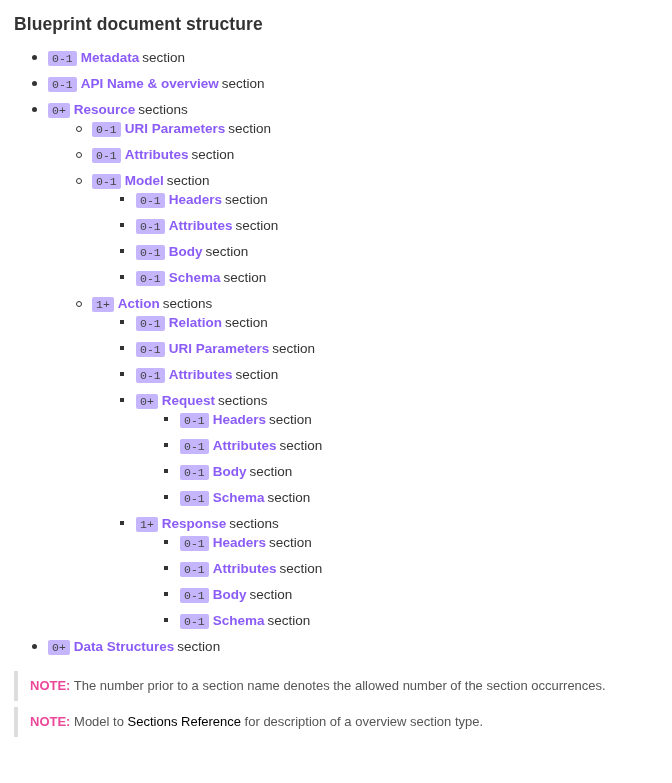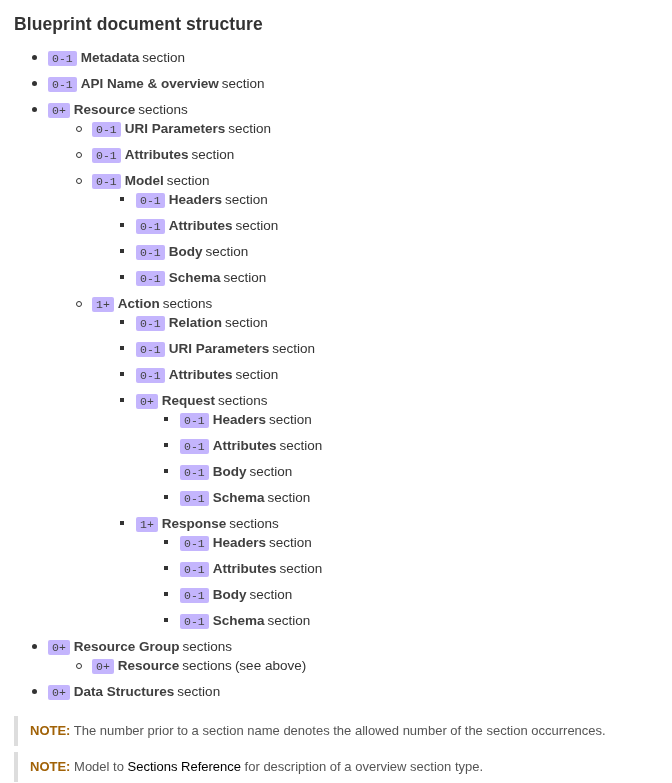--- a/index.html
+++ b/index.html
@@ -78,21 +78,21 @@
     font-family: "Liberation Mono", monospace;
     font-size: 11.5px;
     background: #c4b5fd;
     color: #444444;
     padding: 1px 4px;
     border-radius: 2px;
     border: 0;
     white-space: nowrap;
   }
   a.sec {
-    color: #404040;
+    color: #8b5cf6;
     font-weight: bold;
     text-decoration: none;
     margin-left: 4px;
   }
   span.kind {
     color: #333333;
     margin-left: 3px;
   }
   span.note-ref {
     color: #333333;
@@ -103,21 +103,21 @@
   }
   .note {
     border-left: 4px solid #dddddd;
     padding: 6px 0 6px 12px;
     margin: 0 0 6px 0;
     color: #555555;
     font-size: 13px;
     line-height: 18px;
   }
   .note b {
-    color: #a16207;
+    color: #ec4899;
     font-weight: bold;
   }
   .note a {
     color: #000000;
     text-decoration: none;
   }
   .scrollbar {
     position: absolute;
     top: 0;
     right: 0;
@@ -156,23 +156,20 @@
                     <li class="b-square"><code class="count">0-1</code><a class="sec" href="#">Schema</a><span class="kind">section</span></li>
                   </ul></li>
                 <li class="b-square"><code class="count">1+</code><a class="sec" href="#">Response</a><span class="kind">sections</span><ul class="lvl4">
                     <li class="b-square"><code class="count">0-1</code><a class="sec" href="#">Headers</a><span class="kind">section</span></li>
                     <li class="b-square"><code class="count">0-1</code><a class="sec" href="#">Attributes</a><span class="kind">section</span></li>
                     <li class="b-square"><code class="count">0-1</code><a class="sec" href="#">Body</a><span class="kind">section</span></li>
                     <li class="b-square"><code class="count">0-1</code><a class="sec" href="#">Schema</a><span class="kind">section</span></li>
                   </ul></li>
               </ul></li>
           </ul></li>
-        <li class="b-disc"><code class="count">0+</code><a class="sec" href="#">Resource Group</a><span class="kind">sections</span><ul class="lvl2">
-            <li class="b-circle"><code class="count">0+</code><a class="sec" href="#">Resource</a><span class="kind">sections</span><span class="note-ref">(see above)</span></li>
-          </ul></li>
         <li class="b-disc"><code class="count">0+</code><a class="sec" href="#">Data Structures</a><span class="kind">section</span></li>
       </ul>
     </div>
 
   <div class="notes">
     <div class="note">
       <b>NOTE:</b><span> The number prior to a section name denotes the allowed number of the section occurrences.</span>
     </div>
     <div class="note">
       <b>NOTE:</b><span> Model to </span><a href="#">Sections Reference</a><span> for description of a overview section type.</span>

